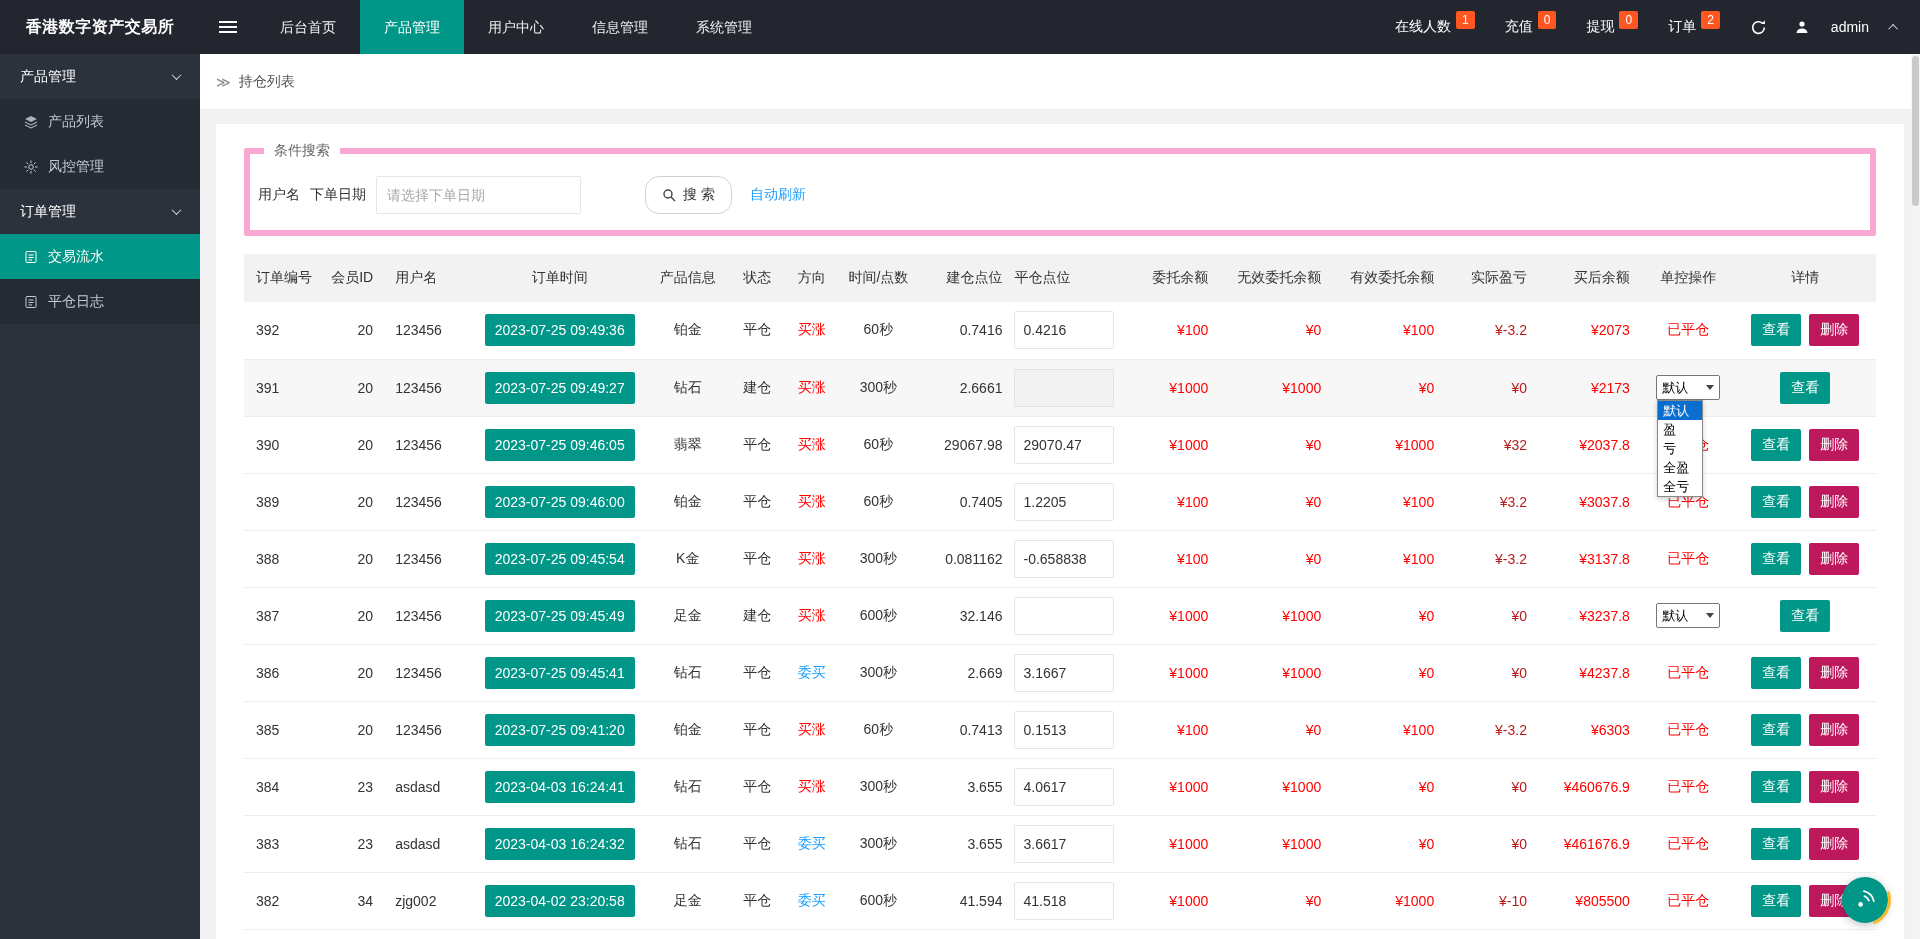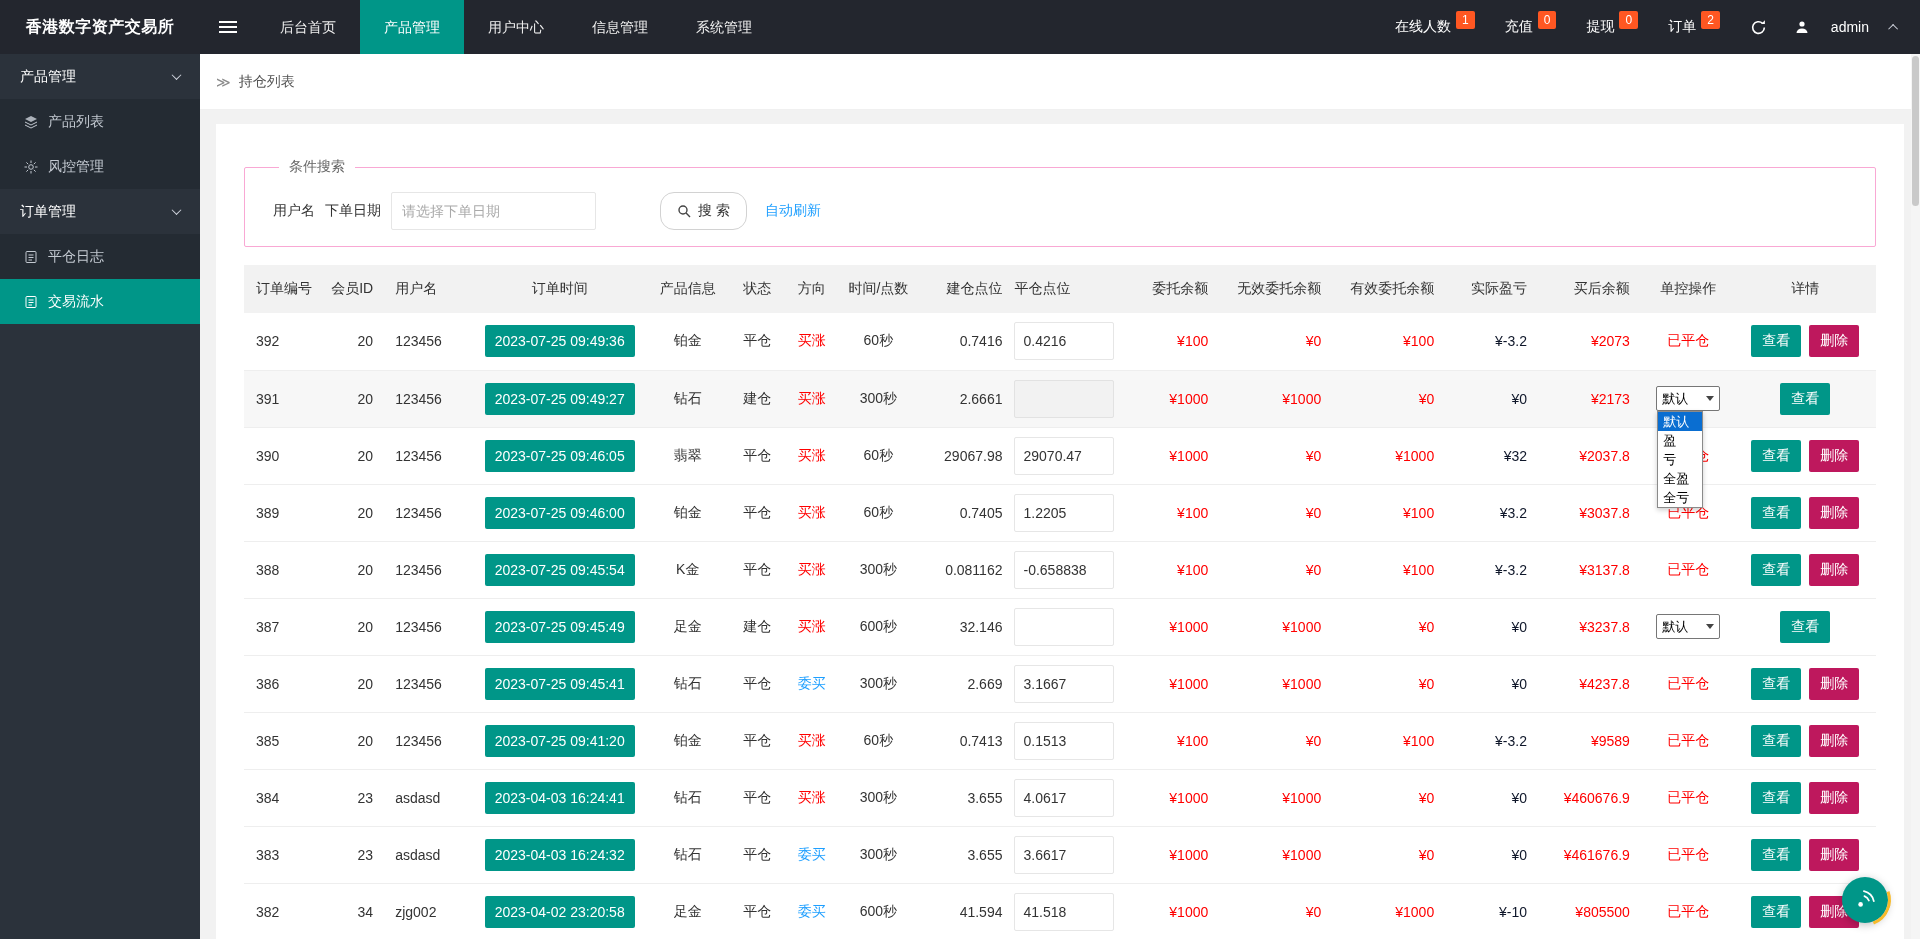--- a/index.html
+++ b/index.html
@@ -58,21 +58,21 @@
     display: flex; align-items: center; padding-left: 16px; z-index: 50;
     border-bottom: 1px solid #f0f0f0; color: #555; font-size: 14px;
   }
   .crumb-icon { color: #8a8a8a; margin-right: 8px; font-size: 14px; }
 
   
   .content { position: absolute; left: 200px; top: 110px; right: 0; padding: 14px 16px; }
   .card { background: #fff; padding: 10px 28px 60px; min-height: 1000px; }
 
   
-  .search-fs { border: 1px solid #f9a8d4; border-radius: 2px; margin-top: 24px; padding: 12px 28px 16px; }
+  .search-fs { border: 6px solid #f9a8d4; border-radius: 2px; margin-top: 8px; padding: 12px 8px 16px; }
   .search-fs legend { font-size: 14px; color: #666; padding: 0 10px; margin-left: 6px; }
   .search-row { display: flex; align-items: center; margin-top: 4px; }
   .search-row label { font-size: 14px; color: #333; margin-right: 10px; white-space: nowrap; }
   .search-row label + input { margin-right: 34px; }
   .search-input {
     width: 205px; height: 38px; border: 1px solid #e6e6e6; border-radius: 2px;
     padding: 0 10px; font-size: 14px; color: #333; outline: none; background:#fff;
   }
   .search-input::placeholder { color: #aaa; }
   .search-btn {
@@ -101,21 +101,21 @@
   .orders th:nth-child(11), .orders td:nth-child(11),
   .orders th:nth-child(12), .orders td:nth-child(12),
   .orders th:nth-child(13), .orders td:nth-child(13),
   .orders th:nth-child(14), .orders td:nth-child(14),
   .orders th:nth-child(15), .orders td:nth-child(15) { text-align: right; padding-right: 12px; }
   .orders th:nth-child(16), .orders td:nth-child(16),
   .orders th:nth-child(17), .orders td:nth-child(17) { text-align: center; }
   .row-hl { background: #f7f7f7; }
 
   .t-red { color: #ff0000; }
-  .t-green { color: #0f172a; }
+  .t-green { color: #b91c1c; }
   .t-blue { color: #1E9FFF; }
 
   .time-btn {
     background: #009688; color: #fff; border: none; border-radius: 2px;
     padding: 8px 10px; font-size: 14px; cursor: pointer; white-space: nowrap; font-family: inherit;
   }
   .point-input {
     width: 100px; height: 38px; border: 1px solid #e6e6e6; border-radius: 2px;
     padding: 0 8px; font-size: 14px; color: #333; outline: none; background: #fff; font-family: inherit;
   }
@@ -233,41 +233,41 @@
             </svg>
           </span>
           <span>风控管理</span>
         </div>
       </div>
       <div class="side-group">
         <span>订单管理</span>
         <span class="chev chev-down"></span>
       </div>
       <div class="side-sub">
+        <div class="side-item active">
+          <span style="display: flex;">
+            <svg viewBox="0 0 14 14" width="14" height="14">
+              <rect x="2" y="1.5" width="10" height="11" rx="1" fill="none" stroke="currentColor"></rect>
+              <line x1="4.5" y1="5" x2="9.5" y2="5" stroke="currentColor"></line>
+              <line x1="4.5" y1="7.5" x2="9.5" y2="7.5" stroke="currentColor"></line>
+              <line x1="4.5" y1="10" x2="8" y2="10" stroke="currentColor"></line>
+            </svg>
+          </span>
+          <span>交易流水</span>
+        </div>
         <div class="side-item">
           <span style="display: flex;">
             <svg viewBox="0 0 14 14" width="14" height="14">
               <rect x="2" y="1.5" width="10" height="11" rx="1" fill="none" stroke="currentColor"></rect>
               <line x1="4.5" y1="5" x2="9.5" y2="5" stroke="currentColor"></line>
               <line x1="4.5" y1="7.5" x2="9.5" y2="7.5" stroke="currentColor"></line>
               <line x1="4.5" y1="10" x2="8" y2="10" stroke="currentColor"></line>
             </svg>
           </span>
           <span>平仓日志</span>
-        </div>
-        <div class="side-item active">
-          <span style="display: flex;">
-            <svg viewBox="0 0 14 14" width="14" height="14">
-              <rect x="2" y="1.5" width="10" height="11" rx="1" fill="none" stroke="currentColor"></rect>
-              <line x1="4.5" y1="5" x2="9.5" y2="5" stroke="currentColor"></line>
-              <line x1="4.5" y1="7.5" x2="9.5" y2="7.5" stroke="currentColor"></line>
-              <line x1="4.5" y1="10" x2="8" y2="10" stroke="currentColor"></line>
-            </svg>
-          </span>
-          <span>交易流水</span>
         </div>
       </div>
     </div>
 </aside>
 
 <div class="breadcrumb">
   <span class="crumb-icon">≫</span>
   <span>持仓列表</span>
 </div>
 
@@ -489,21 +489,21 @@
               <td>铂金</td>
               <td>平仓</td>
               <td><span class="t-red">买涨</span></td>
               <td>60秒</td>
               <td>0.7413</td>
               <td><input class="point-input" type="text" value="0.1513" style=""></td>
               <td><span class="t-red">¥100</span></td>
               <td><span class="t-red">¥0</span></td>
               <td><span class="t-red">¥100</span></td>
               <td><span class="t-green">¥-3.2</span></td>
-              <td><span class="t-red">¥9589</span></td>
+              <td><span class="t-red">¥6303</span></td>
               <td><span class="closed-label t-red">已平仓</span></td>
               <td><button class="btn btn-view">查看</button><button class="btn btn-del">删除</button></td>
             </tr>
             <tr>
               <td>384</td>
               <td>23</td>
               <td>asdasd</td>
               <td><button class="time-btn">2023-04-03 16:24:41</button></td>
               <td>钻石</td>
               <td>平仓</td>

